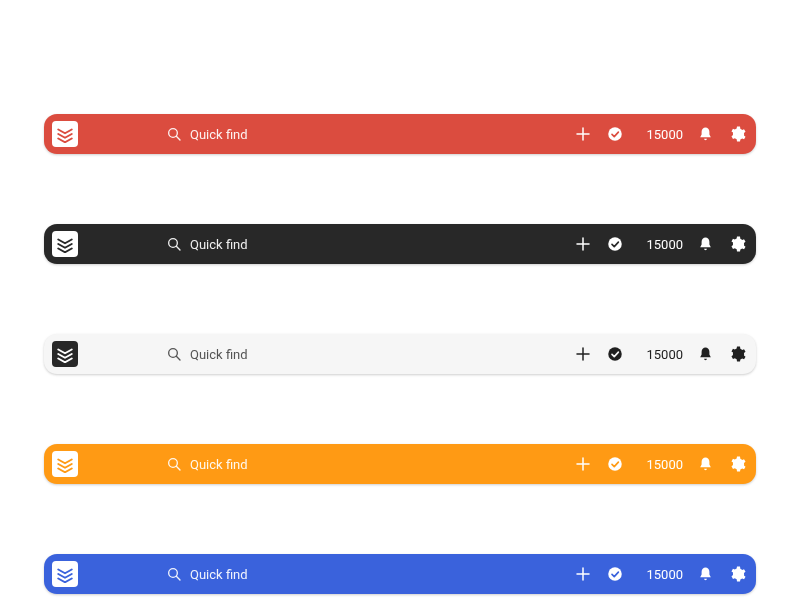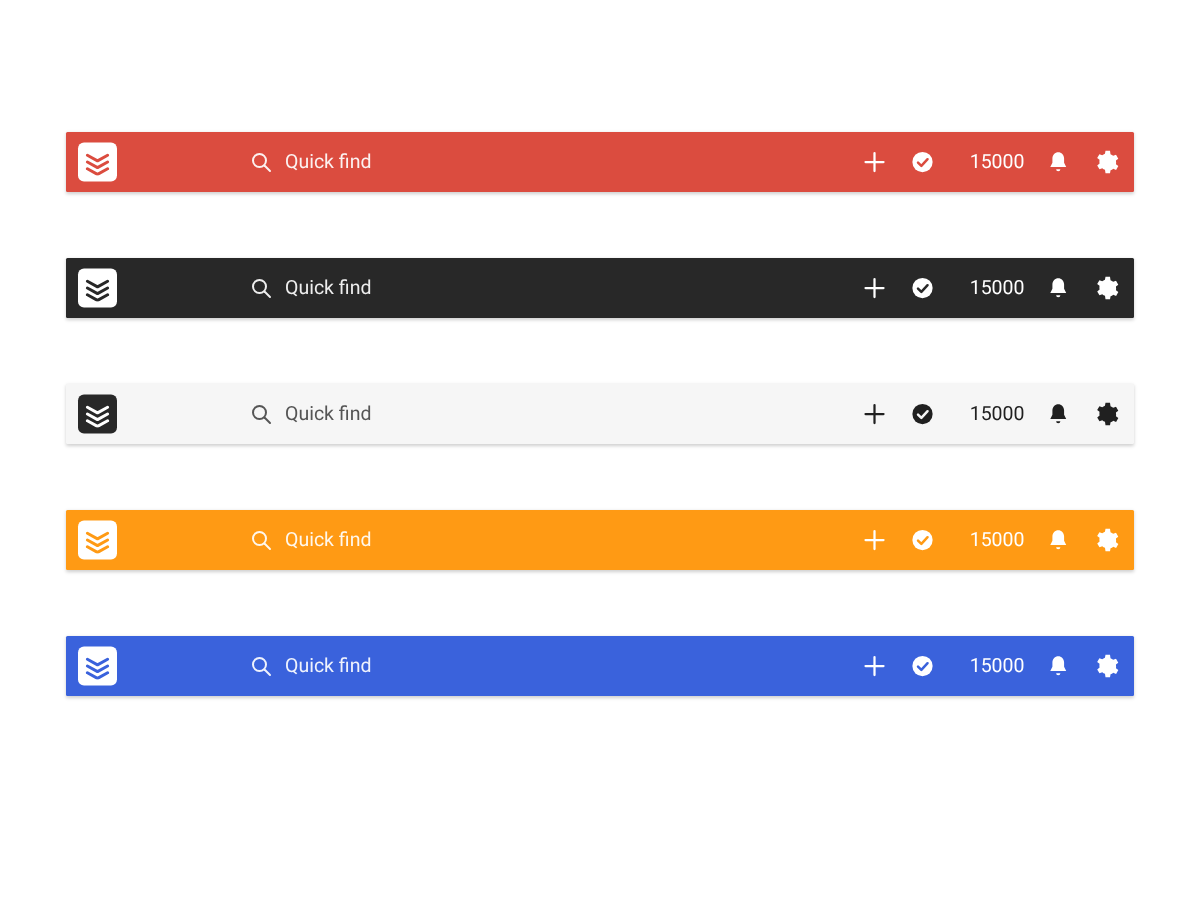--- a/index.html
+++ b/index.html
@@ -8,25 +8,26 @@
     height: 600px;
     background: #ffffff;
     font-family: -apple-system, BlinkMacSystemFont, "Segoe UI", Roboto, Helvetica, Arial, sans-serif;
     padding: 88px 44px 0 44px;
     display: flex;
     flex-direction: column;
     gap: 44px;
   }
   .bar {
     height: 40px;
-    border-radius: 1px;
+    border-radius: 13px;
     display: flex;
     align-items: center;
     padding: 0 10px 0 8px;
     box-shadow: 0 1px 3px rgba(0,0,0,0.12), 0 1px 2px rgba(0,0,0,0.08);
+    margin-top: 26px;
   }
   .logo-chip {
     width: 26px;
     height: 26px;
     border-radius: 4px;
     display: flex;
     align-items: center;
     justify-content: center;
     flex: 0 0 auto;
   }

